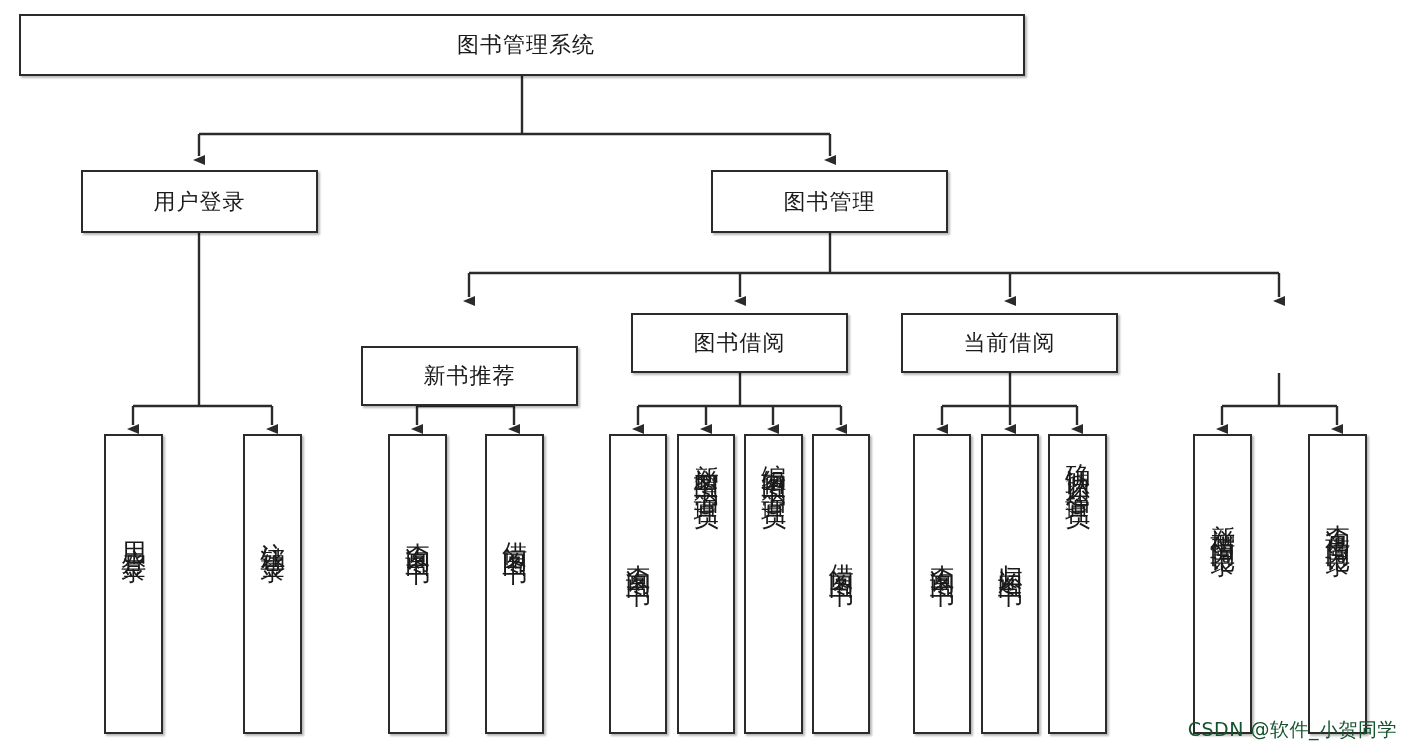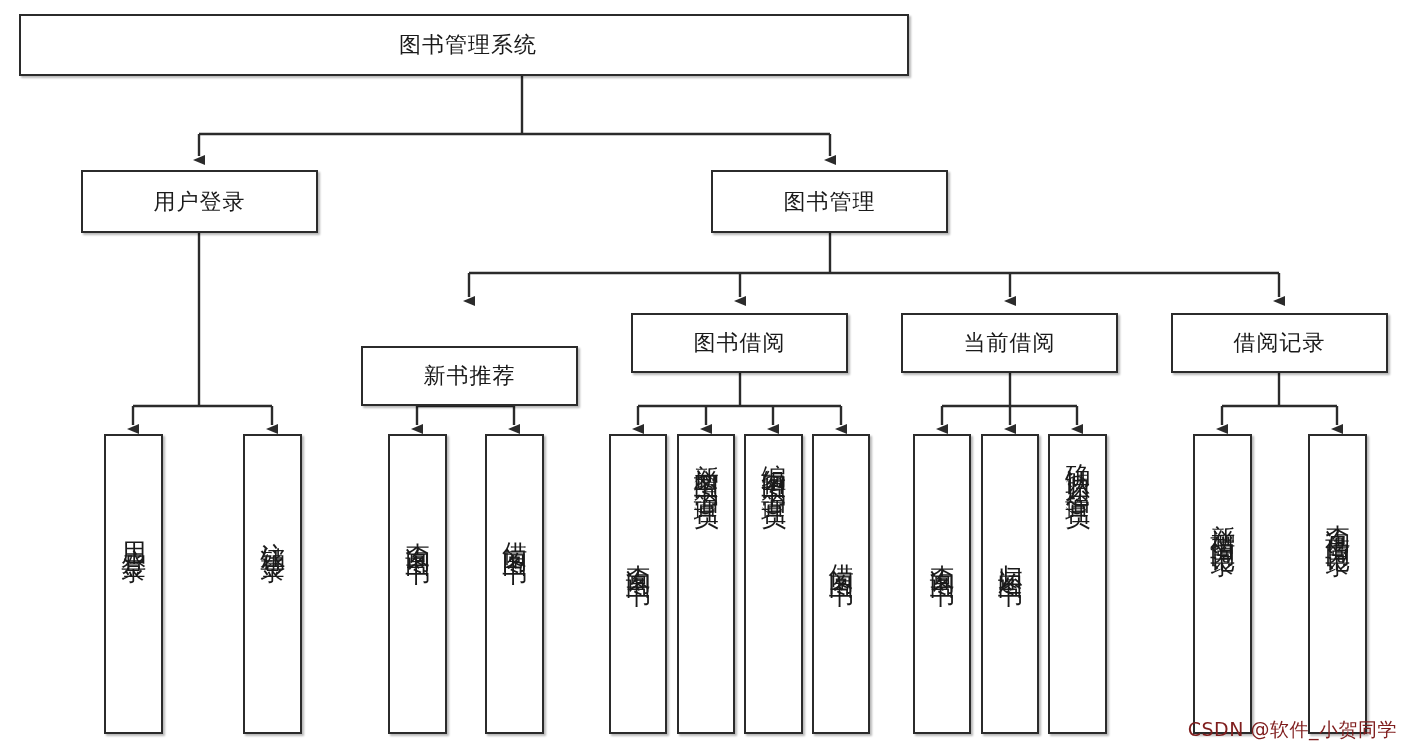--- a/index.html
+++ b/index.html
@@ -61,21 +61,21 @@
     margin-top: 100px;
   }
   .node.vert.mid3 .vtext {
     margin-top: 60px;
   }
   .watermark {
     position: absolute;
     right: 8px;
     bottom: 4px;
     font-size: 19px;
-    color: #7f1d1d;
+    color: #14532d;
     letter-spacing: 0.5px;
     white-space: nowrap;
     margin-left: 43px;
   }
 </style>
 </head>
 <body>
 
 <div id="canvas">
 
@@ -122,43 +122,40 @@
       <path d="M1010,406 L1010,425" marker-end="url(#arrow)"></path>
       <path d="M1077,406 L1077,425" marker-end="url(#arrow)"></path>
 
       <path d="M1279,373 L1279,406"></path>
       <path d="M1222,406 L1337,406"></path>
       <path d="M1222,406 L1222,425" marker-end="url(#arrow)"></path>
       <path d="M1337,406 L1337,425" marker-end="url(#arrow)"></path>
     </g>
   </svg>
 
-  <div class="node horiz" style="left:19px; top:14px; width:890px; height:62px;padding-left:8px;">
+  <div class="node horiz" style="left:19px; top:14px; width:1006px; height:62px;padding-left:8px;">
     <span>图书管理系统</span>
   </div>
 
   <div class="node horiz" style="left:81px; top:170px; width:237px; height:63px;">
     <span>用户登录</span>
   </div>
   <div class="node horiz" style="left:711px; top:170px; width:237px; height:63px;align-items:center;">
     <span>图书管理</span>
   </div>
 
   <div class="node horiz" style="left:361px; top:313px; width:217px; height:60px;margin-top:33px;">
     <span>新书推荐</span>
   </div>
   <div class="node horiz" style="left:631px; top:313px; width:217px; height:60px;">
     <span>图书借阅</span>
   </div>
   <div class="node horiz" style="left:901px; top:313px; width:217px; height:60px;">
     <span>当前借阅</span>
   </div>
-  <div class="node horiz" style="left:1171px; top:313px; width:217px; height:60px;">
-    <span>借阅记录</span>
-  </div>
 
   <div class="node vert mid" style="left:104px; top:434px; width:59px; height:300px;">
     <span class="vtext">用户登录</span>
   </div>
   <div class="node vert mid" style="left:243px; top:434px; width:59px; height:300px;">
     <span class="vtext">注销登录</span>
   </div>
 
   <div class="node vert mid" style="left:388px; top:434px; width:59px; height:300px;">
     <span class="vtext">查询图书</span>

